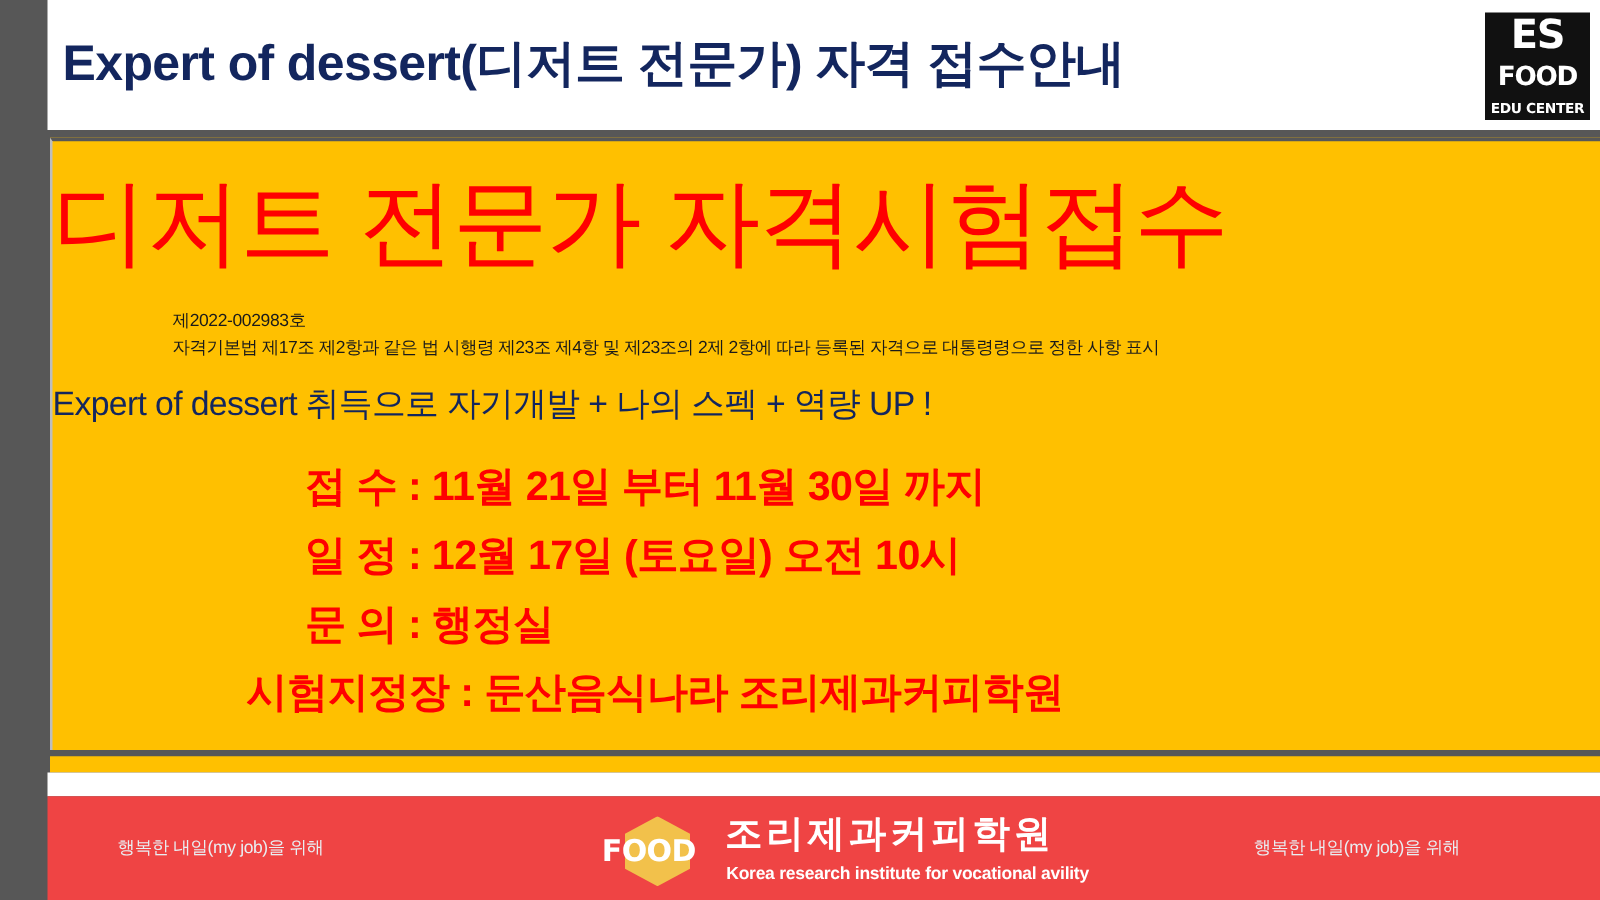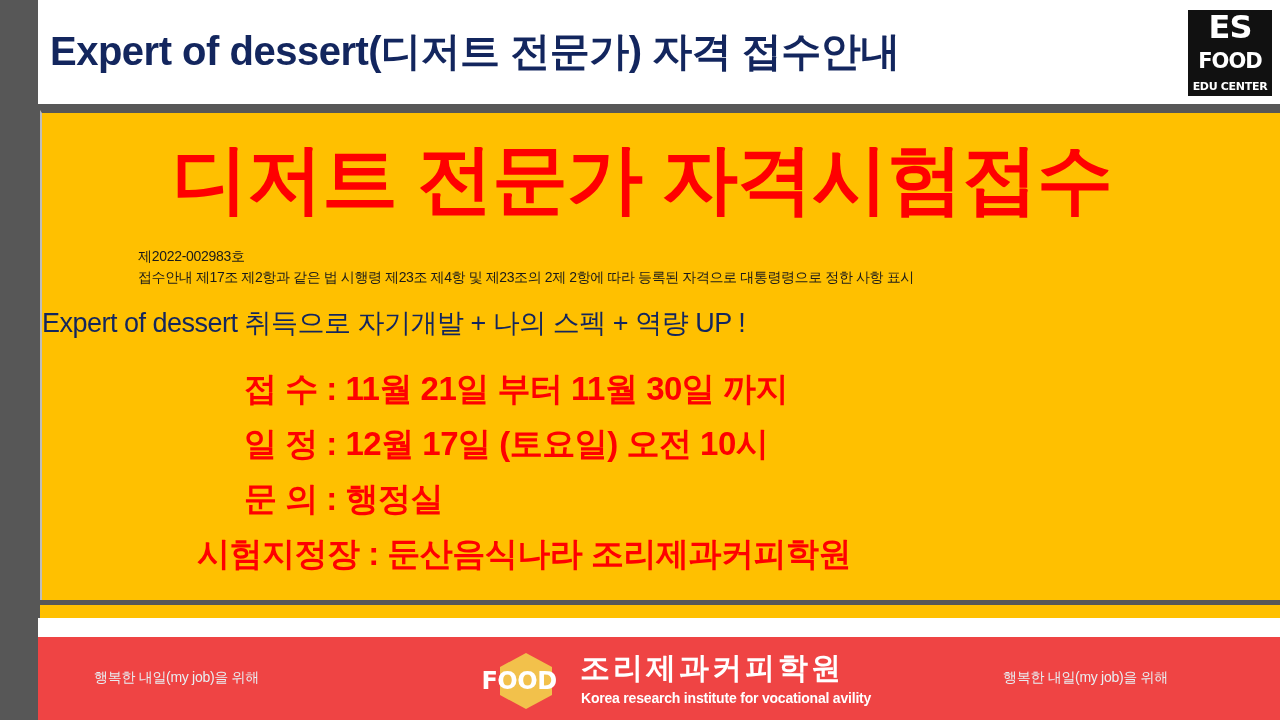--- a/index.html
+++ b/index.html
@@ -97,24 +97,24 @@
     box-sizing: border-box;
     border-top: 3px solid #575757;
     border-left: 2px solid #bdbdbd;
   }
 
   .headline {
     position: absolute;
     left: 0;
     top: 22px;
     width: 1200px;
-    text-align: center;
+    text-align: left;
     color: #FF0000;
     font-size: 76px;
-    font-weight: bold;
+    font-weight: normal;
     letter-spacing: -1px;
     line-height: 88px;
     white-space: nowrap;
   }
 
   .reg-no {
     position: absolute;
     left: 96px;
     top: 134px;
     font-size: 14px;
@@ -284,21 +284,21 @@
     <div class="es-food">FOOD</div>
     <div class="es-edu">EDU CENTER</div>
   </div>
 
   <div class="yellow-panel">
 
     <div class="headline">디저트 전문가 자격시험접수</div>
 
     <div class="reg-no">제2022-002983호</div>
 
-    <div class="legal">접수안내 제17조 제2항과 같은 법 시행령 제23조 제4항 및 제23조의 2제 2항에 따라 등록된 자격으로 대통령령으로 정한 사항 표시</div>
+    <div class="legal">자격기본법 제17조 제2항과 같은 법 시행령 제23조 제4항 및 제23조의 2제 2항에 따라 등록된 자격으로 대통령령으로 정한 사항 표시</div>
 
     <div class="tagline">Expert of dessert 취득으로 자기개발 + 나의 스펙 + 역량 UP !</div>
 
     <div class="detail-list">
       <div class="detail-line indent-center">접 수 : 11월 21일 부터 11월 30일 까지</div>
       <div class="detail-line indent-center">일 정 : 12월 17일 (토요일) 오전 10시</div>
       <div class="detail-line indent-center">문 의 : 행정실</div>
       <div class="detail-line">시험지정장 : 둔산음식나라 조리제과커피학원</div>
     </div>
   </div>

